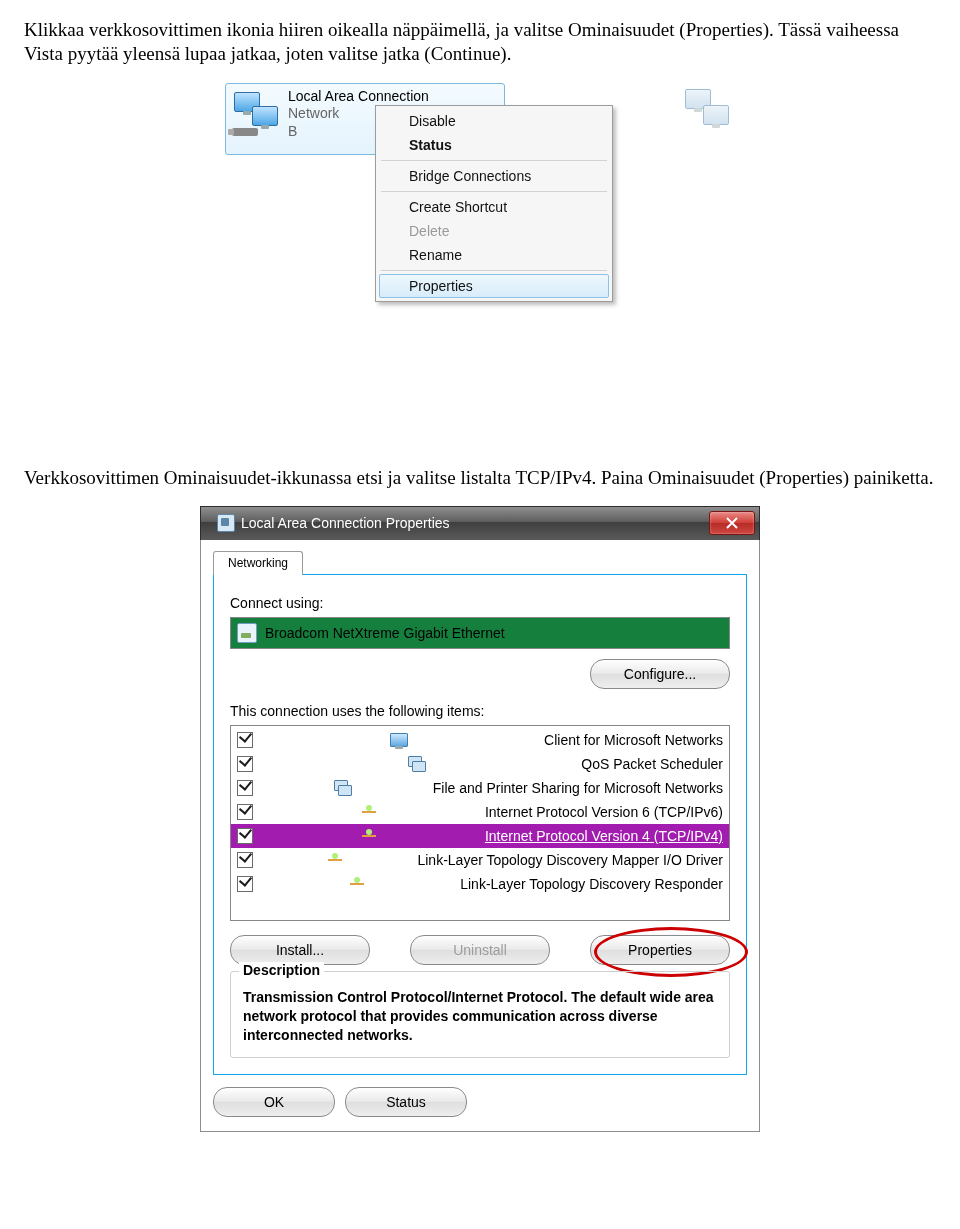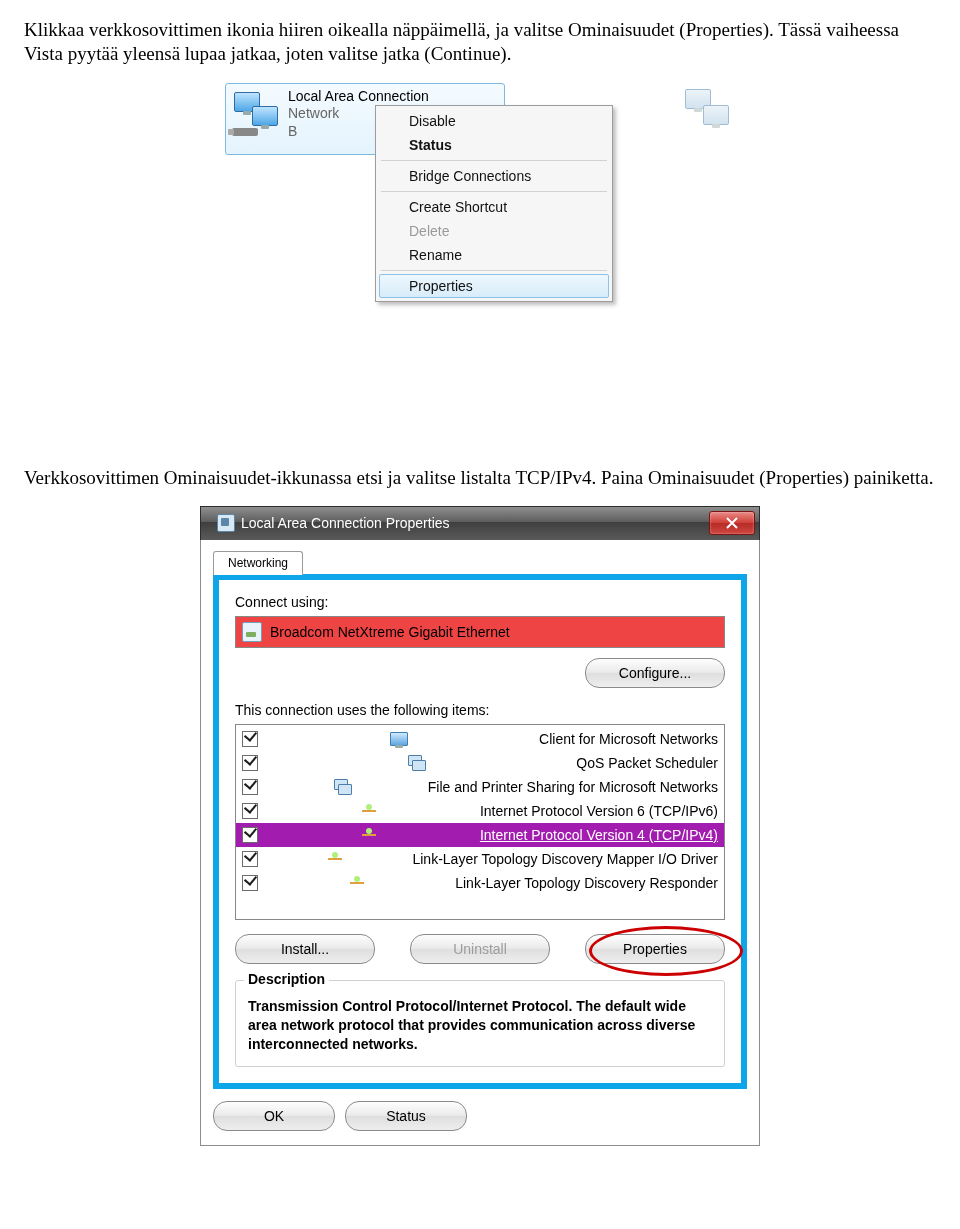--- a/index.html
+++ b/index.html
@@ -113,28 +113,28 @@
   .tab{
     display:inline-block;
     padding:4px 14px 5px 14px;
     border:1px solid #9a9a9a; border-bottom:none;
     border-radius:3px 3px 0 0;
     background:#fff;
     position:relative; top:1px;
     font-size:12px;
   }
   .tab-panel{
-    border:6px solid #0ea5e9;
-    padding:14px 16px 16px 16px;
+    border:1px solid #0ea5e9;
+    padding:20px 16px 16px 16px;
   }
   .lbl{ margin-bottom:6px; }
   .adapter-box{
     border:1px solid #888; height:30px;
     display:flex; align-items:center; gap:8px; padding:0 6px;
-    background:#ef4444;
+    background:#15803d;
   }
   .nic-icon{
     width:18px;height:18px;background:#e8f3fc;border:1px solid #6f9ec0;border-radius:2px;position:relative;
   }
   .nic-icon::after{content:"";position:absolute;left:3px;top:9px;width:10px;height:5px;background:#7fae60;border-radius:1px;}
   .cfg-row{ text-align:right; margin:10px 0 14px 0; }
   .win-btn{
     display:inline-flex; align-items:center; justify-content:center;
     min-width:110px; height:28px; padding:0 14px;
     border:1px solid #8a8a8a; border-radius:14px;
@@ -172,21 +172,21 @@
     content:"";position:absolute;border:1px solid #4d7ea8;background:#cfe5f6;border-radius:1px;width:12px;height:9px;
   }
   .mini-ico.stack::before{left:0;top:0;}
   .mini-ico.stack::after{left:4px;top:5px;}
   .mini-ico.net{
     width:16px;height:14px;
   }
   .mini-ico.net::before{content:"";position:absolute;left:1px;top:6px;width:14px;height:2px;background:#e0a040;}
   .mini-ico.net::after{content:"";position:absolute;left:5px;top:0;width:6px;height:6px;background:#aef07a;border-radius:50%;}
   .btn-row{
-    display:flex; justify-content:space-between; margin:14px 0 24px 0;
+    display:flex; justify-content:space-between; margin:14px 0 14px 0;
   }
   .oval{
     position:absolute; border:3px solid #c00; border-radius:50%;
     width:148px; height:44px;
     pointer-events:none;
   }
   .group-box{
     border:1px solid #d0d0d0; border-radius:3px;
     padding:16px 12px 12px 12px; position:relative; margin-top:-8px;font-weight:bold;
   }

